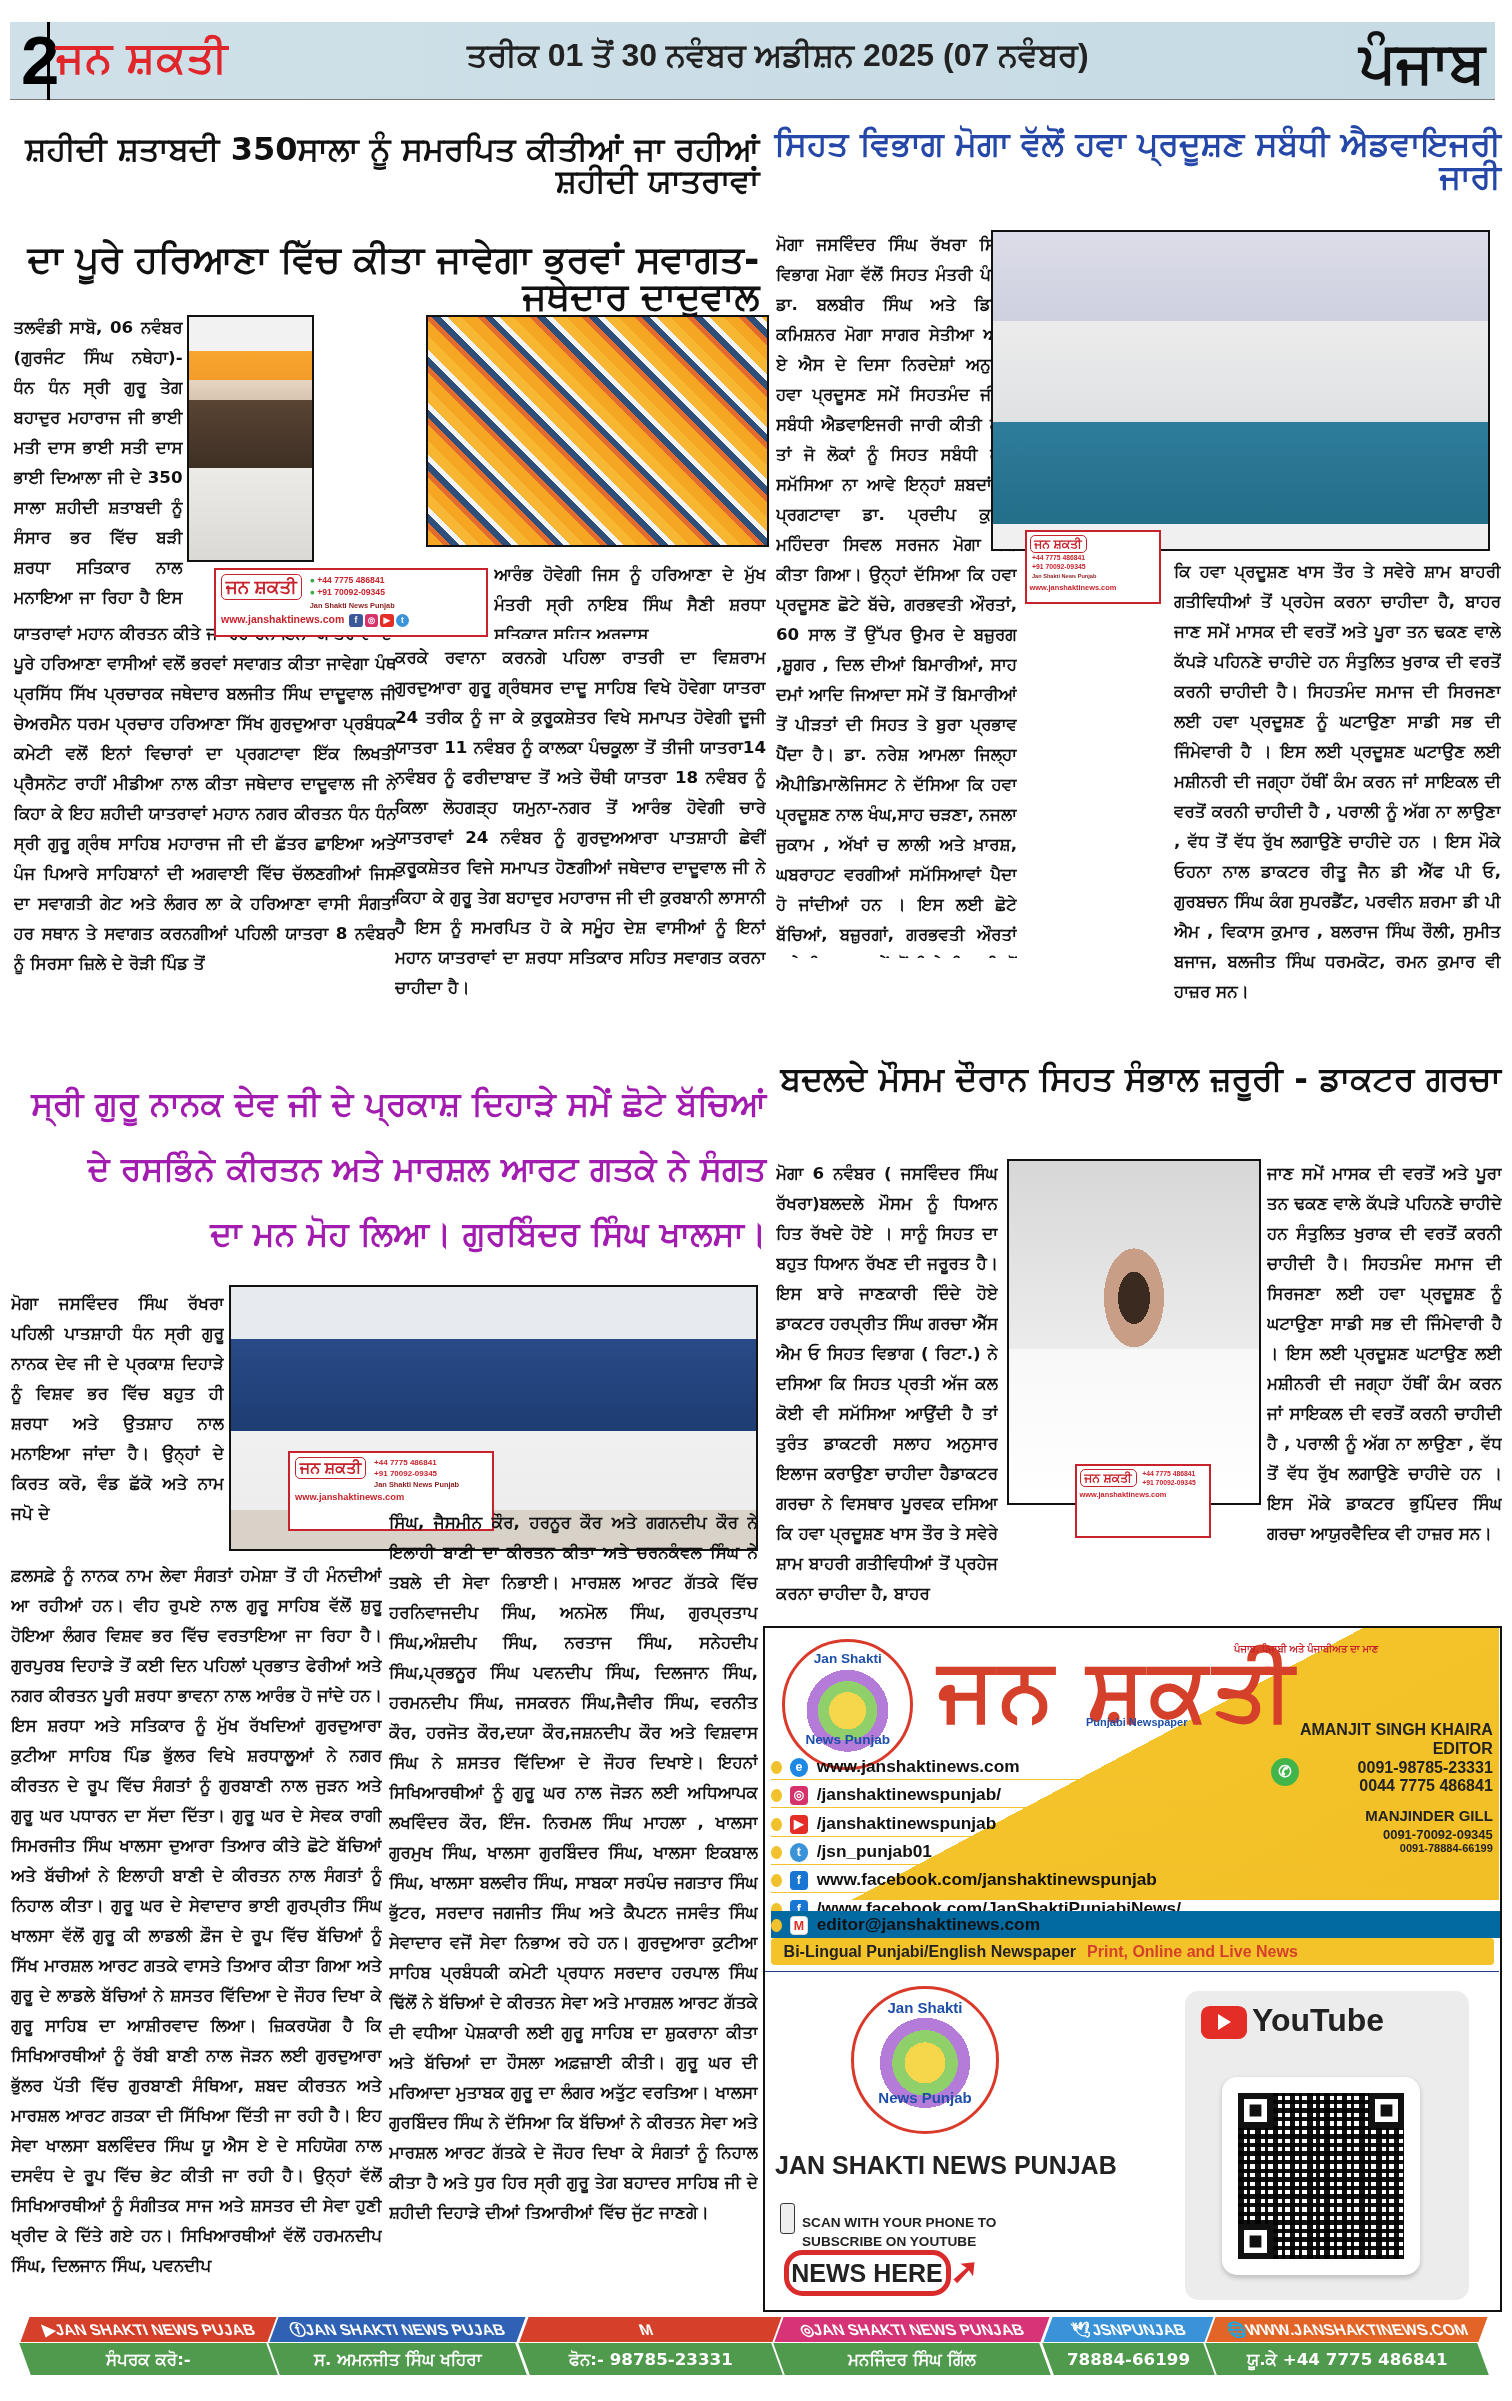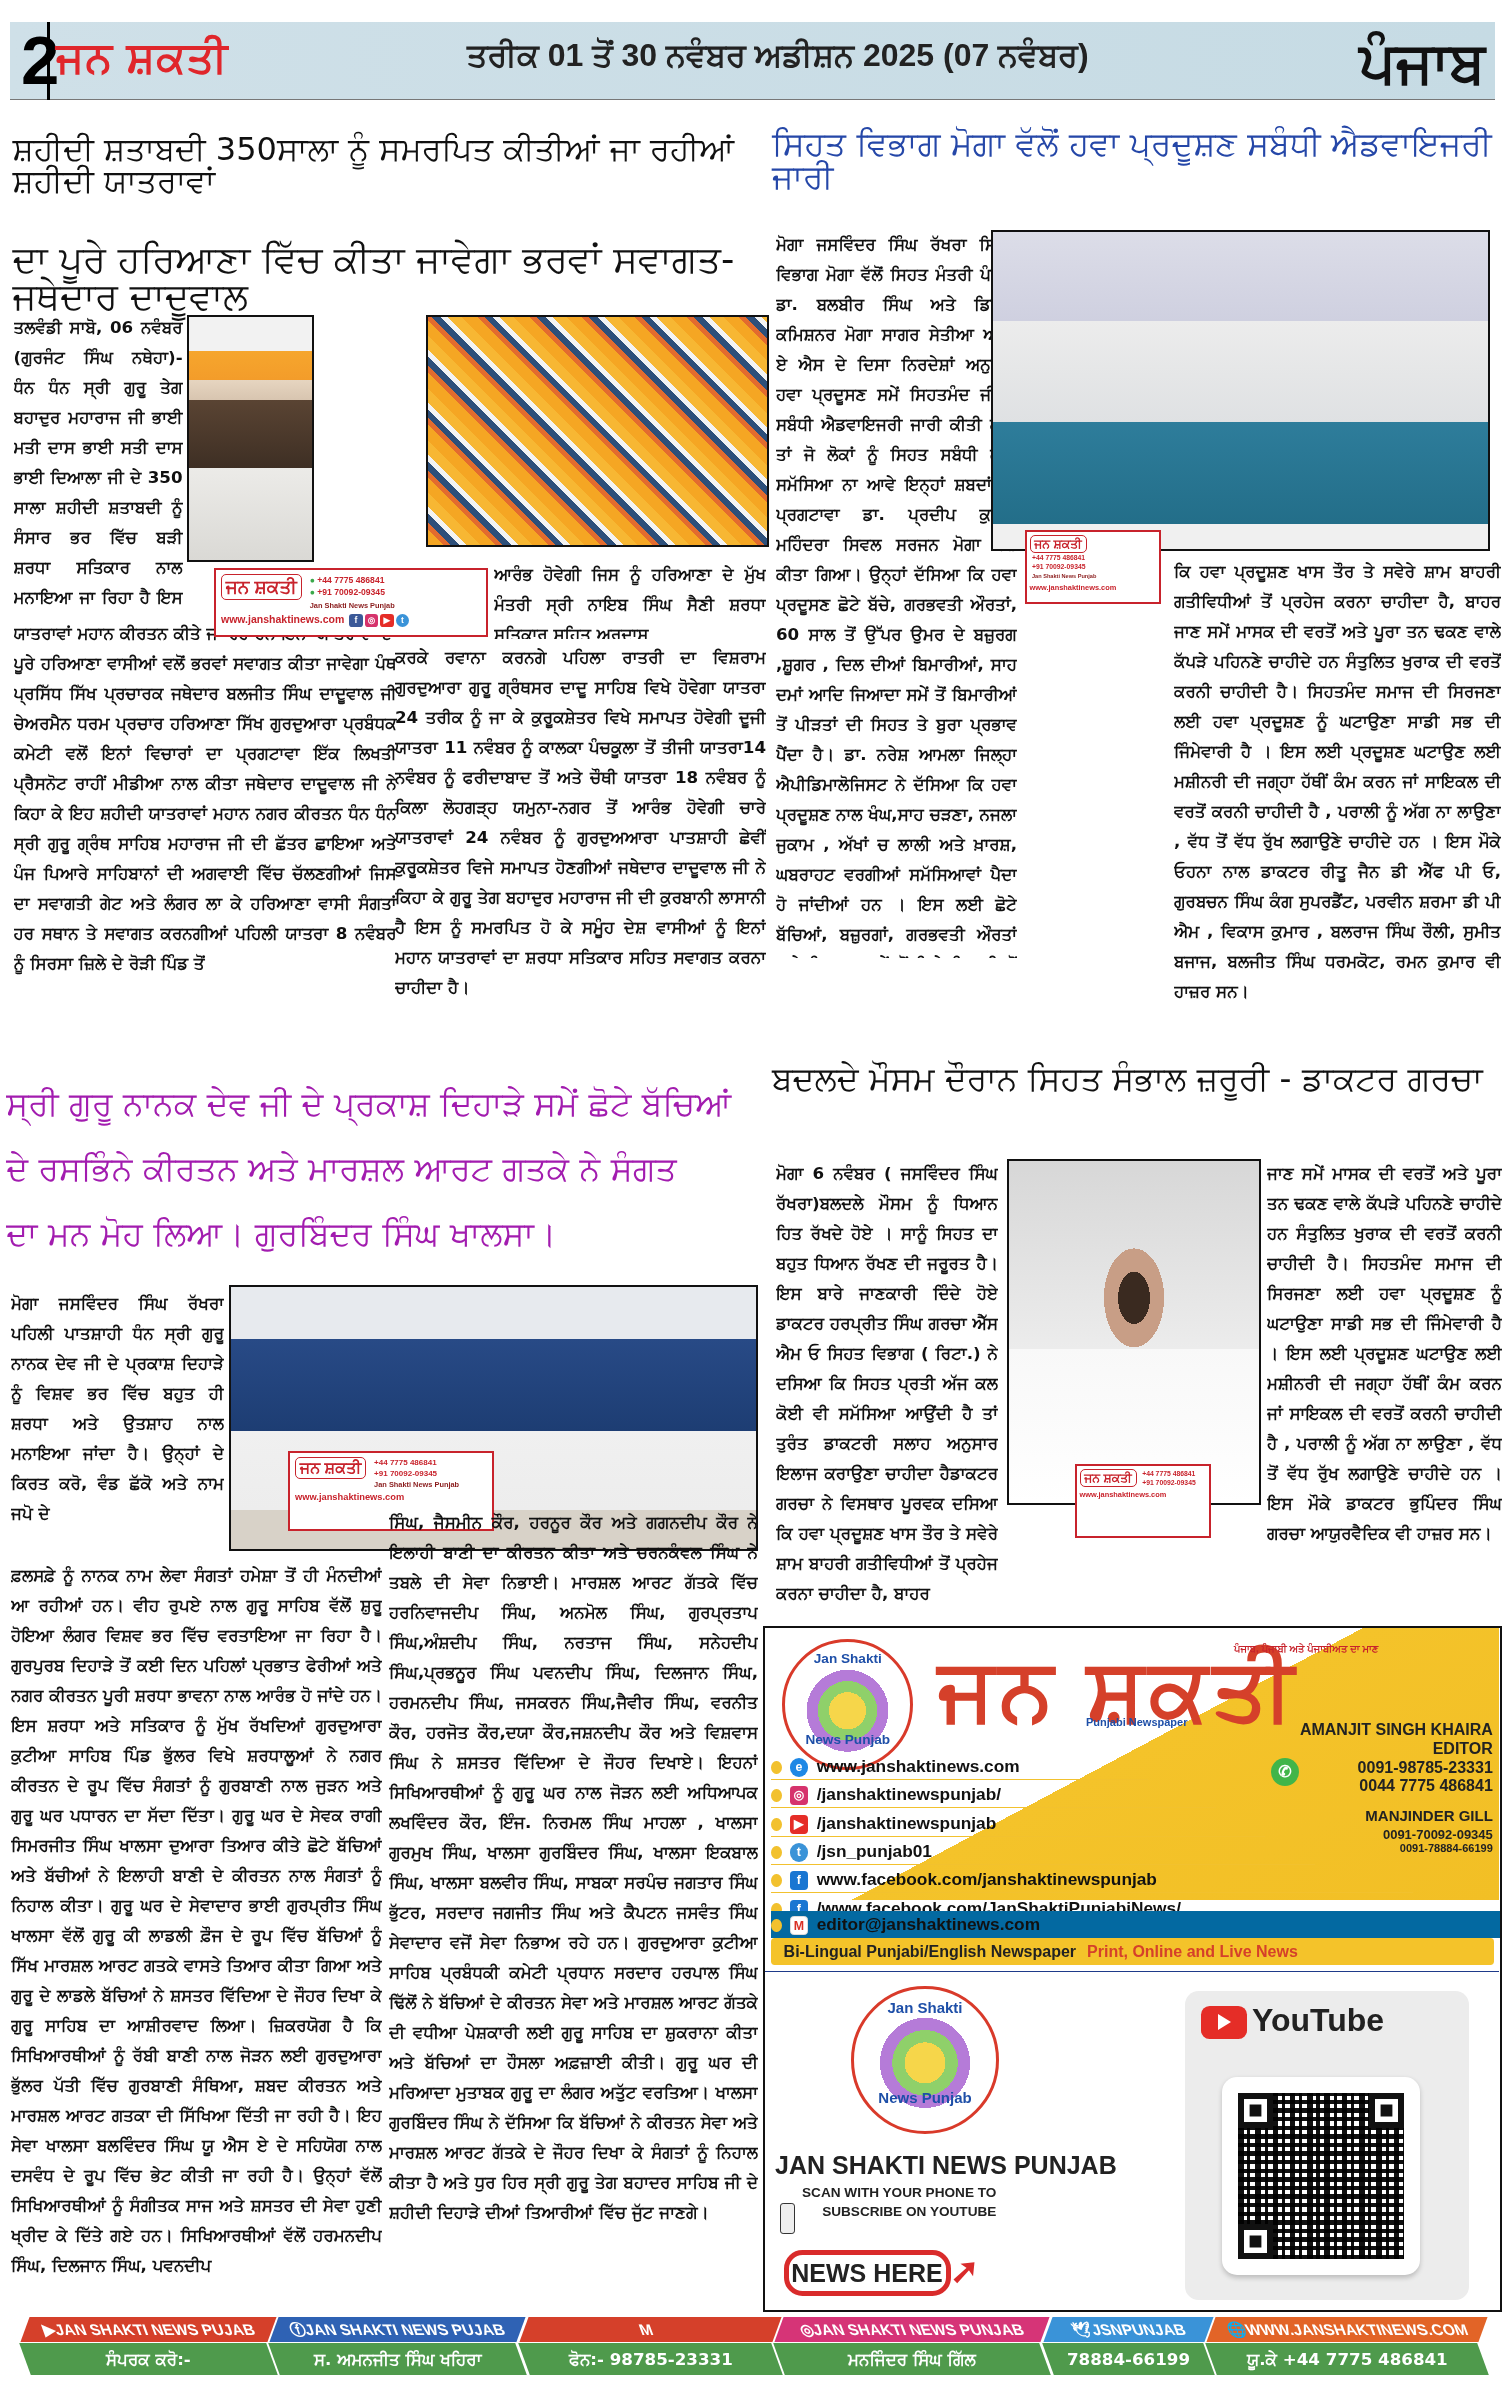--- a/index.html
+++ b/index.html
@@ -6,21 +6,21 @@
 body{width:1512px;height:2401px;background:#fff;font-family:"DejaVu Sans",sans-serif;color:#111;position:relative;overflow:hidden}
 .abs{position:absolute}
 
 #masthead{left:10px;top:22px;width:1485px;height:78px;background:linear-gradient(90deg,#cfe0e8,#c6dbe4);border-bottom:1.9px solid #777}
 #page-num{left:11px;top:0;width:27px;height:78px;font:bold 69px "Liberation Sans",sans-serif;line-height:78px;color:#000}
 #page-num-divider{left:37px;top:0;width:2.5px;height:78px;background:#000}
 #brand-logo{left:46px;top:11px;font:bold 43px "Liberation Sans",sans-serif;color:#e0262b;letter-spacing:1.2px}
 #date-line{left:457px;top:15px;font:bold 32px "Liberation Sans",sans-serif;color:#222}
 #section-name{right:10px;top:6.2px;font:bold 57px "DejaVu Serif",serif;color:#111}
 
-.hl{font-family:"DejaVu Sans",sans-serif;font-weight:normal;text-align:left;line-height:1.0}
+.hl{font-family:"DejaVu Sans",sans-serif;font-weight:bold;text-align:right;line-height:1.0}
 .hl-black{color:#111}
 .hl-blue{color:#2547a8}
 .hl-red{color:#a21caf}
 .body-text{font:bold 16.7px/30px "DejaVu Sans",sans-serif;color:#111;text-align:justify;overflow:hidden}
 .photo{border:2.5px solid #111;overflow:hidden}
 .ph-man1{background:linear-gradient(180deg,#f2f2f2 0%,#f2f2f2 14%,#f6a62d 14%,#f39c2a 26%,#e6d5c0 26%,#d8c5b0 34%,#5a4433 34%,#3e2f24 62%,#ecebe8 62%,#dad9d5 100%)}
 .ph-crowd{background:repeating-linear-gradient(45deg,#f5a623 0 11px,#e36b2e 11px 16px,#2d4f7a 16px 22px,#f3f3f3 22px 27px,#f7b733 27px 37px)}
 .ph-office{background:linear-gradient(180deg,#dcdde8 0%,#cfd0e0 28%,#ececec 28%,#dfe1e3 60%,#2e7d9b 60%,#236e89 92%,#f0f0f0 92%)}
 .ph-kids{background:linear-gradient(180deg,#e7eaee 0%,#e7eaee 20%,#284a86 20%,#1d3d73 55%,#f0f0f0 55%,#ededed 85%,#d8d2c8 85%)}
 .ph-doc{background:radial-gradient(ellipse at 50% 40%,#3a2a20 0 9%,#c89e86 9% 17%,transparent 17%),linear-gradient(180deg,#d7d7d7 0%,#ececec 55%,#f8f8f8 55%,#ffffff 100%)}
@@ -51,21 +51,21 @@
 #yt-logo{left:16px;top:11px;font:bold 32px "Liberation Sans",sans-serif;color:#222}
 #yt-logo .play{display:inline-block;width:46px;height:33px;background:#e52d27;border-radius:8.6px;vertical-align:middle;position:relative;margin-right:5px}
 #yt-logo .play:after{content:"";position:absolute;left:17.3px;top:8.6px;border-left:13.6px solid #fff;border-top:8px solid transparent;border-bottom:8px solid transparent}
 #qr{left:37px;top:86px;width:198px;height:198px;background:#fff;border-radius:15px;box-shadow:0 2.5px 5px rgba(0,0,0,.2);padding:16px}
 #qr .grid{width:100%;height:100%;background:repeating-linear-gradient(90deg,#111 0 5.6px,#fff 5.6px 9.3px,#111 9.3px 12.4px,#fff 12.4px 17.3px),repeating-linear-gradient(0deg,#111 0 4.3px,#fff 4.3px 8.6px);background-blend-mode:multiply;position:relative}
 #qr .fp{position:absolute;width:35px;height:35px;border:6.2px solid #111;background:#fff;box-shadow:inset 0 0 0 5.6px #fff,inset 0 0 0 18.5px #111}
 #ad-circle2{left:86px;top:13.6px;width:148px;height:148px;border-radius:50%;border:3.1px solid #d93a2a;background:radial-gradient(circle at 50% 52%,#f6d64a 0 20%,#8fd06a 20% 32%,#b57bd8 32% 44%,#fff 44%)}
 #ad-circle2 .t1{position:absolute;top:10px;width:100%;text-align:center;font:bold 15px "Liberation Sans",sans-serif;color:#1e4fa8}
 #ad-circle2 .t2{position:absolute;bottom:25px;width:100%;text-align:center;font:bold 15px "Liberation Sans",sans-serif;color:#1e4fa8}
 #ad-jsnp{left:10px;top:179px;font:bold 25px "Liberation Sans",sans-serif;color:#222}
-#ad-scan-text{left:37px;top:212px;font:bold 13.6px/18.5px "Liberation Sans",sans-serif;color:#222;text-align:right}
+#ad-scan-text{left:37px;top:242px;font:bold 13.6px/18.5px "Liberation Sans",sans-serif;color:#222;text-align:left}
 #phone-icon{left:15px;top:231px;width:15px;height:31px;border:1.9px solid #333;border-radius:3.1px;background:#eee}
 #scan-btn{left:18.5px;top:278px;width:167px;height:46px;border:5px solid #d92b2b;border-radius:18.5px;background:#fff;font:bold 25px/36px "Liberation Sans",sans-serif;color:#222;text-align:center}
 #scan-arrow{left:185px;top:279px;font:bold 35px "Liberation Sans",sans-serif;color:#d92b2b}
 
 #footer{left:0;top:2317px;width:1512px;height:68px}
 .ft-top{position:absolute;top:0;height:25px;font:bold 15.4px/25px "Liberation Sans",sans-serif;color:#fff;text-align:center;transform:skewX(-20deg)}
 .ft-top span{display:inline-block;transform:skewX(20deg)}
 .ft-bot{position:absolute;top:26px;height:32px;background:#4f9a4c;font:bold 16.7px/32px "DejaVu Sans",sans-serif;color:#fff;text-align:center;transform:skewX(20deg)}
 .ft-bot span{display:inline-block;transform:skewX(-20deg)}
 </style>

